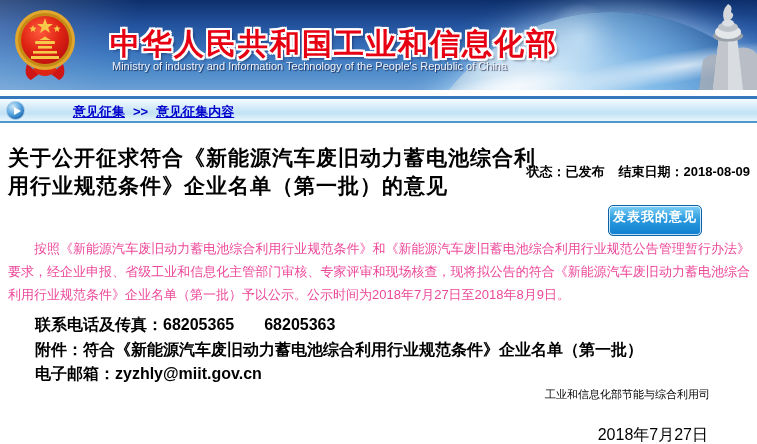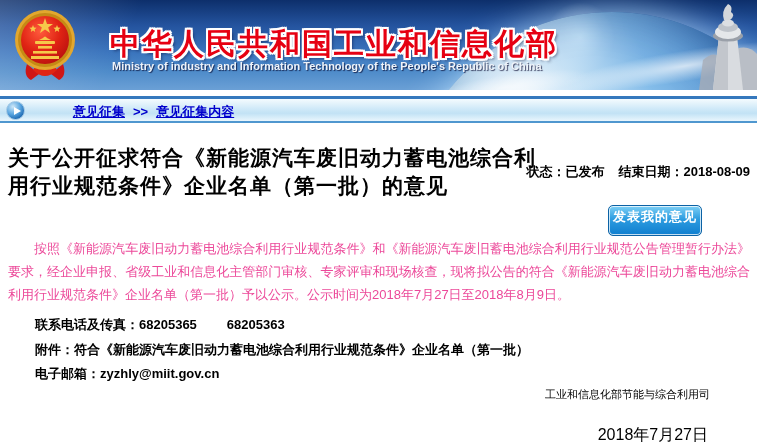--- a/index.html
+++ b/index.html
@@ -41,21 +41,21 @@
   .header-title-cn {
     position:absolute; left:110px; top:24px;
     font-size:30px; font-weight:bold; letter-spacing:2px; color:#e60012;
     text-shadow:-2px -2px 0 #fff, 2px -2px 0 #fff, -2px 2px 0 #fff, 2px 2px 0 #fff,
                 0 -2px 0 #fff, 0 2px 0 #fff, -2px 0 0 #fff, 2px 0 0 #fff, 3px 3px 3px rgba(0,0,40,.45);
     white-space:nowrap;
     text-align:center;
   }
   .header-title-en {
     position:absolute; left:112px; top:60px;
-    font-size:11px; font-weight:bold; color:#eef3f9;
+    font-size:11px; font-weight:normal; color:#eef3f9;
     text-shadow:1px 1px 1px rgba(0,0,40,.7); white-space:nowrap;
   }
 
   
   .crumb-topline { position:absolute; top:96px; left:0; width:757px; height:3px; background:#3578bd; }
   .breadcrumb {
     position:absolute; top:99px; left:0; width:757px; height:24px;
     background:linear-gradient(to bottom, #f4fbfe 0%, #cfe9f8 45%, #c2e2f5 65%, #e9f6fd 100%);
     border-bottom:2px solid #4f97cf;
   }
@@ -90,21 +90,21 @@
     color:#fff; font-weight:bold; font-size:13px; letter-spacing:1px;
     text-align:center; line-height:22px; cursor:pointer;
   }
 
   .body-p {
     position:absolute; top:112px; left:8px; width:742px;
     font-size:13px; line-height:23px; text-indent:2em; color:#ec4899;
     text-align:justify;
   }
 
-  .contact-block { position:absolute; top:188px; left:35px; font-size:13px; font-weight:bold; line-height:24.5px; }
+  .contact-block { position:absolute; top:188px; left:35px; font-size:16px; font-weight:bold; line-height:24.5px; }
   .phone-gap { display:inline-block; width:30px; }
 
   .signature { position:absolute; top:262px; right:47px; font-size:11px; }
   .doc-date  { position:absolute; top:300px; right:49px; font-size:16px; }
 </style>
 </head>
 <body>
 
 <div class="header">
   <div class="flare"></div>

